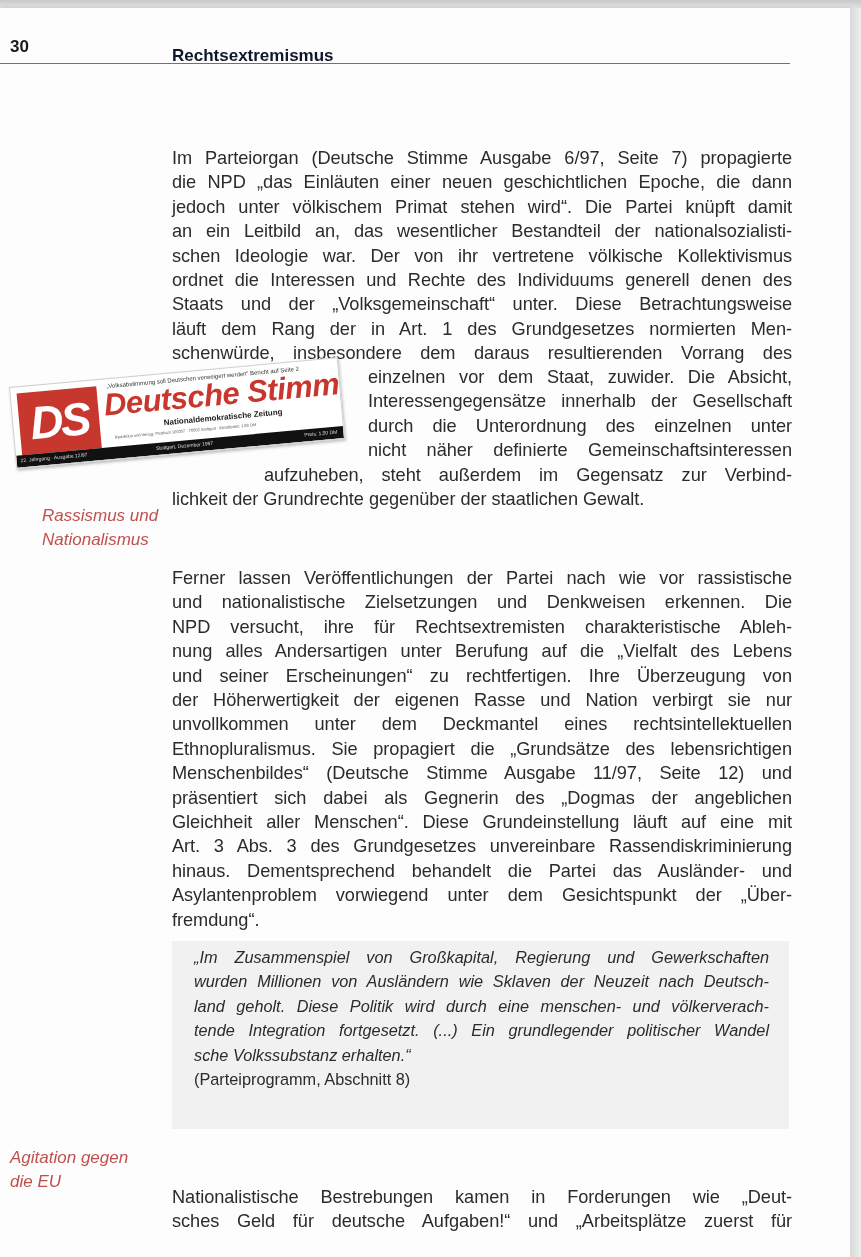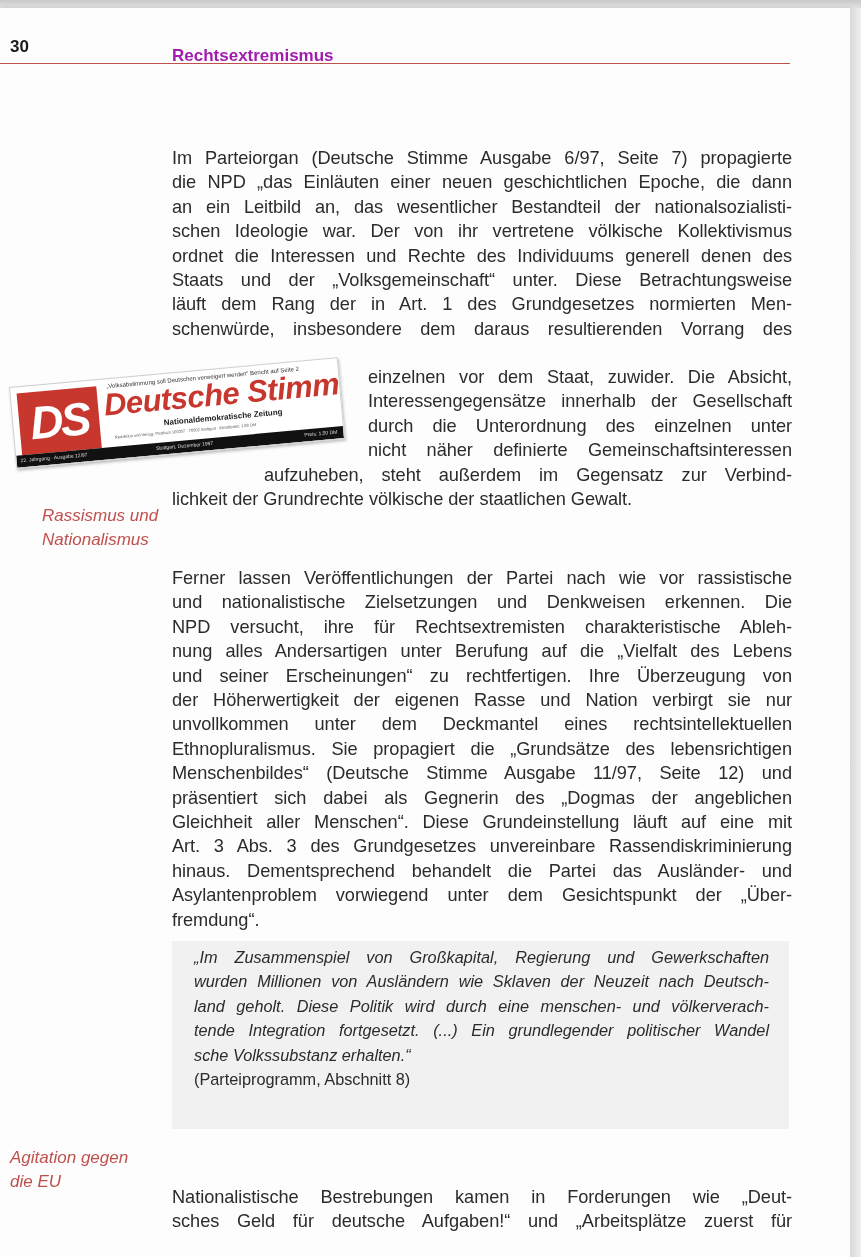--- a/index.html
+++ b/index.html
@@ -22,21 +22,21 @@
       position: absolute; left: 850px; top: 8px; width: 11px; height: 1249px;
       background: linear-gradient(90deg, #d8d8d8, #f0f0f0);
     }
     .header {
       position: absolute; left: 10px; top: 37px; width: 780px; height: 26px;
     }
     .page-number {
       position: absolute; left: 0; top: 0; font-weight: bold; font-size: 17px; color: #1a1a1a;
     }
     .running-title {
-      position: absolute; left: 162px; top: 9px; font-weight: bold; font-size: 17px; color: #a21caf;
+      position: absolute; left: 162px; top: 9px; font-weight: bold; font-size: 17px; color: #0f172a;
     }
     .header-rule {
       position: absolute; left: 0; top: 63px; width: 790px; height: 1px; background: #c0504d;
     }
     .body-text {
       position: absolute; left: 172px; width: 620px;
       font-size: 18.2px; line-height: 24.4px; text-align: justify; color: #2b2b2b;
       letter-spacing: -0.05px;
       margin-top: 39px;
     }
@@ -96,39 +96,40 @@
 
 <div class="header">
   <span class="page-number">30</span>
   <span class="running-title">Rechtsextremismus</span>
 </div>
 <div class="header-rule"></div>
 
 <div class="body-text" style="top:107px;">
   <span class="line">Im Parteiorgan (Deutsche Stimme Ausgabe 6/97, Seite 7) propagierte</span>
   <span class="line">die NPD „das Einläuten einer neuen geschichtlichen Epoche, die dann</span>
+  <span class="line">jedoch unter völkischem Primat stehen wird“. Die Partei knüpft damit</span>
   <span class="line">an ein Leitbild an, das wesentlicher Bestandteil der nationalsozialisti-</span>
   <span class="line">schen Ideologie war. Der von ihr vertretene völkische Kollektivismus</span>
   <span class="line">ordnet die Interessen und Rechte des Individuums generell denen des</span>
   <span class="line">Staats und der „Volksgemeinschaft“ unter. Diese Betrachtungsweise</span>
   <span class="line">läuft dem Rang der in Art. 1 des Grundgesetzes normierten Men-</span>
   <span class="line">schenwürde, insbesondere dem daraus resultierenden Vorrang des</span>
 </div>
 
 <div class="body-text" style="top:326px; left:368px; width:424px;">
   <span class="line">einzelnen vor dem Staat, zuwider. Die Absicht,</span>
   <span class="line">Interessengegensätze innerhalb der Gesellschaft</span>
   <span class="line">durch die Unterordnung des einzelnen unter</span>
   <span class="line">nicht näher definierte Gemeinschaftsinteressen</span>
 </div>
 <div class="body-text" style="top:424px; left:264px; width:528px;">
   <span class="line">aufzuheben, steht außerdem im Gegensatz zur Verbind-</span>
 </div>
 <div class="body-text" style="top:448px;">
-  <span class="line last">lichkeit der Grundrechte völkische der staatlichen Gewalt.</span>
+  <span class="line last">lichkeit der Grundrechte gegenüber der staatlichen Gewalt.</span>
 </div>
 
 <div class="figure">
   <div class="ds-logo">DS</div>
   <div class="fig-top">„Volksabstimmung soll Deutschen verweigert werden“  Bericht auf Seite 2</div>
   <div class="fig-title">Deutsche Stimme</div>
   <div class="fig-sub">Nationaldemokratische Zeitung</div>
   <div class="fig-small">Redaktion und Verlag: Postfach 100207 · 70502 Stuttgart · Einzelpreis: 1,50 DM</div>
   <div class="fig-bar">
     <span style="left:4px;">22. Jahrgang · Ausgabe 12/97</span>

